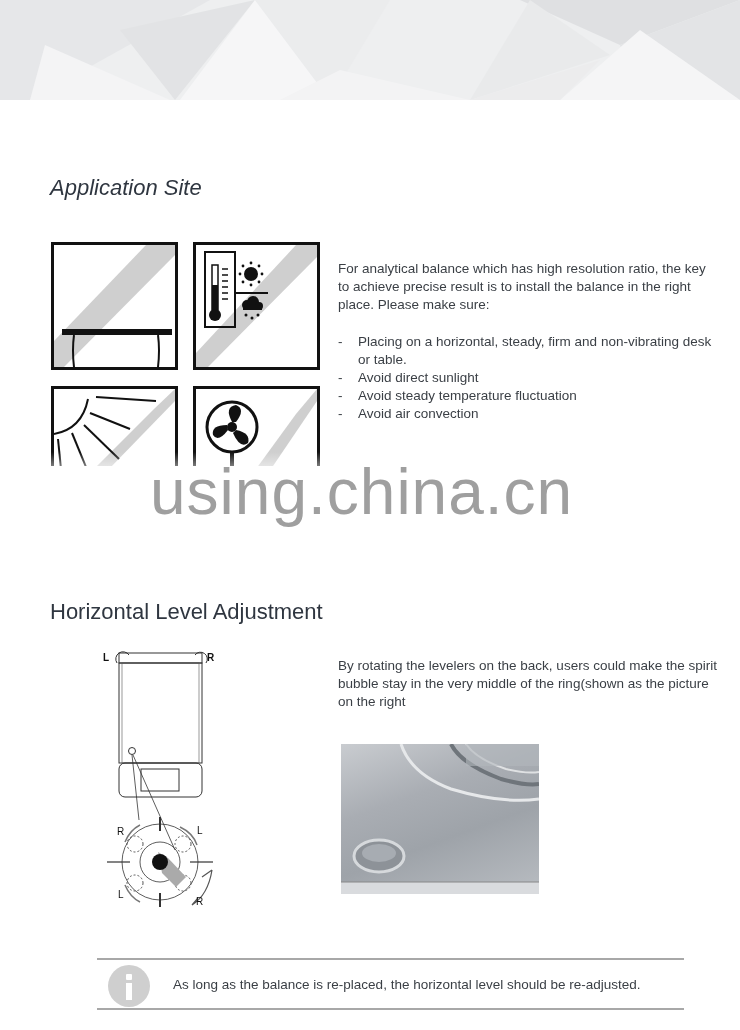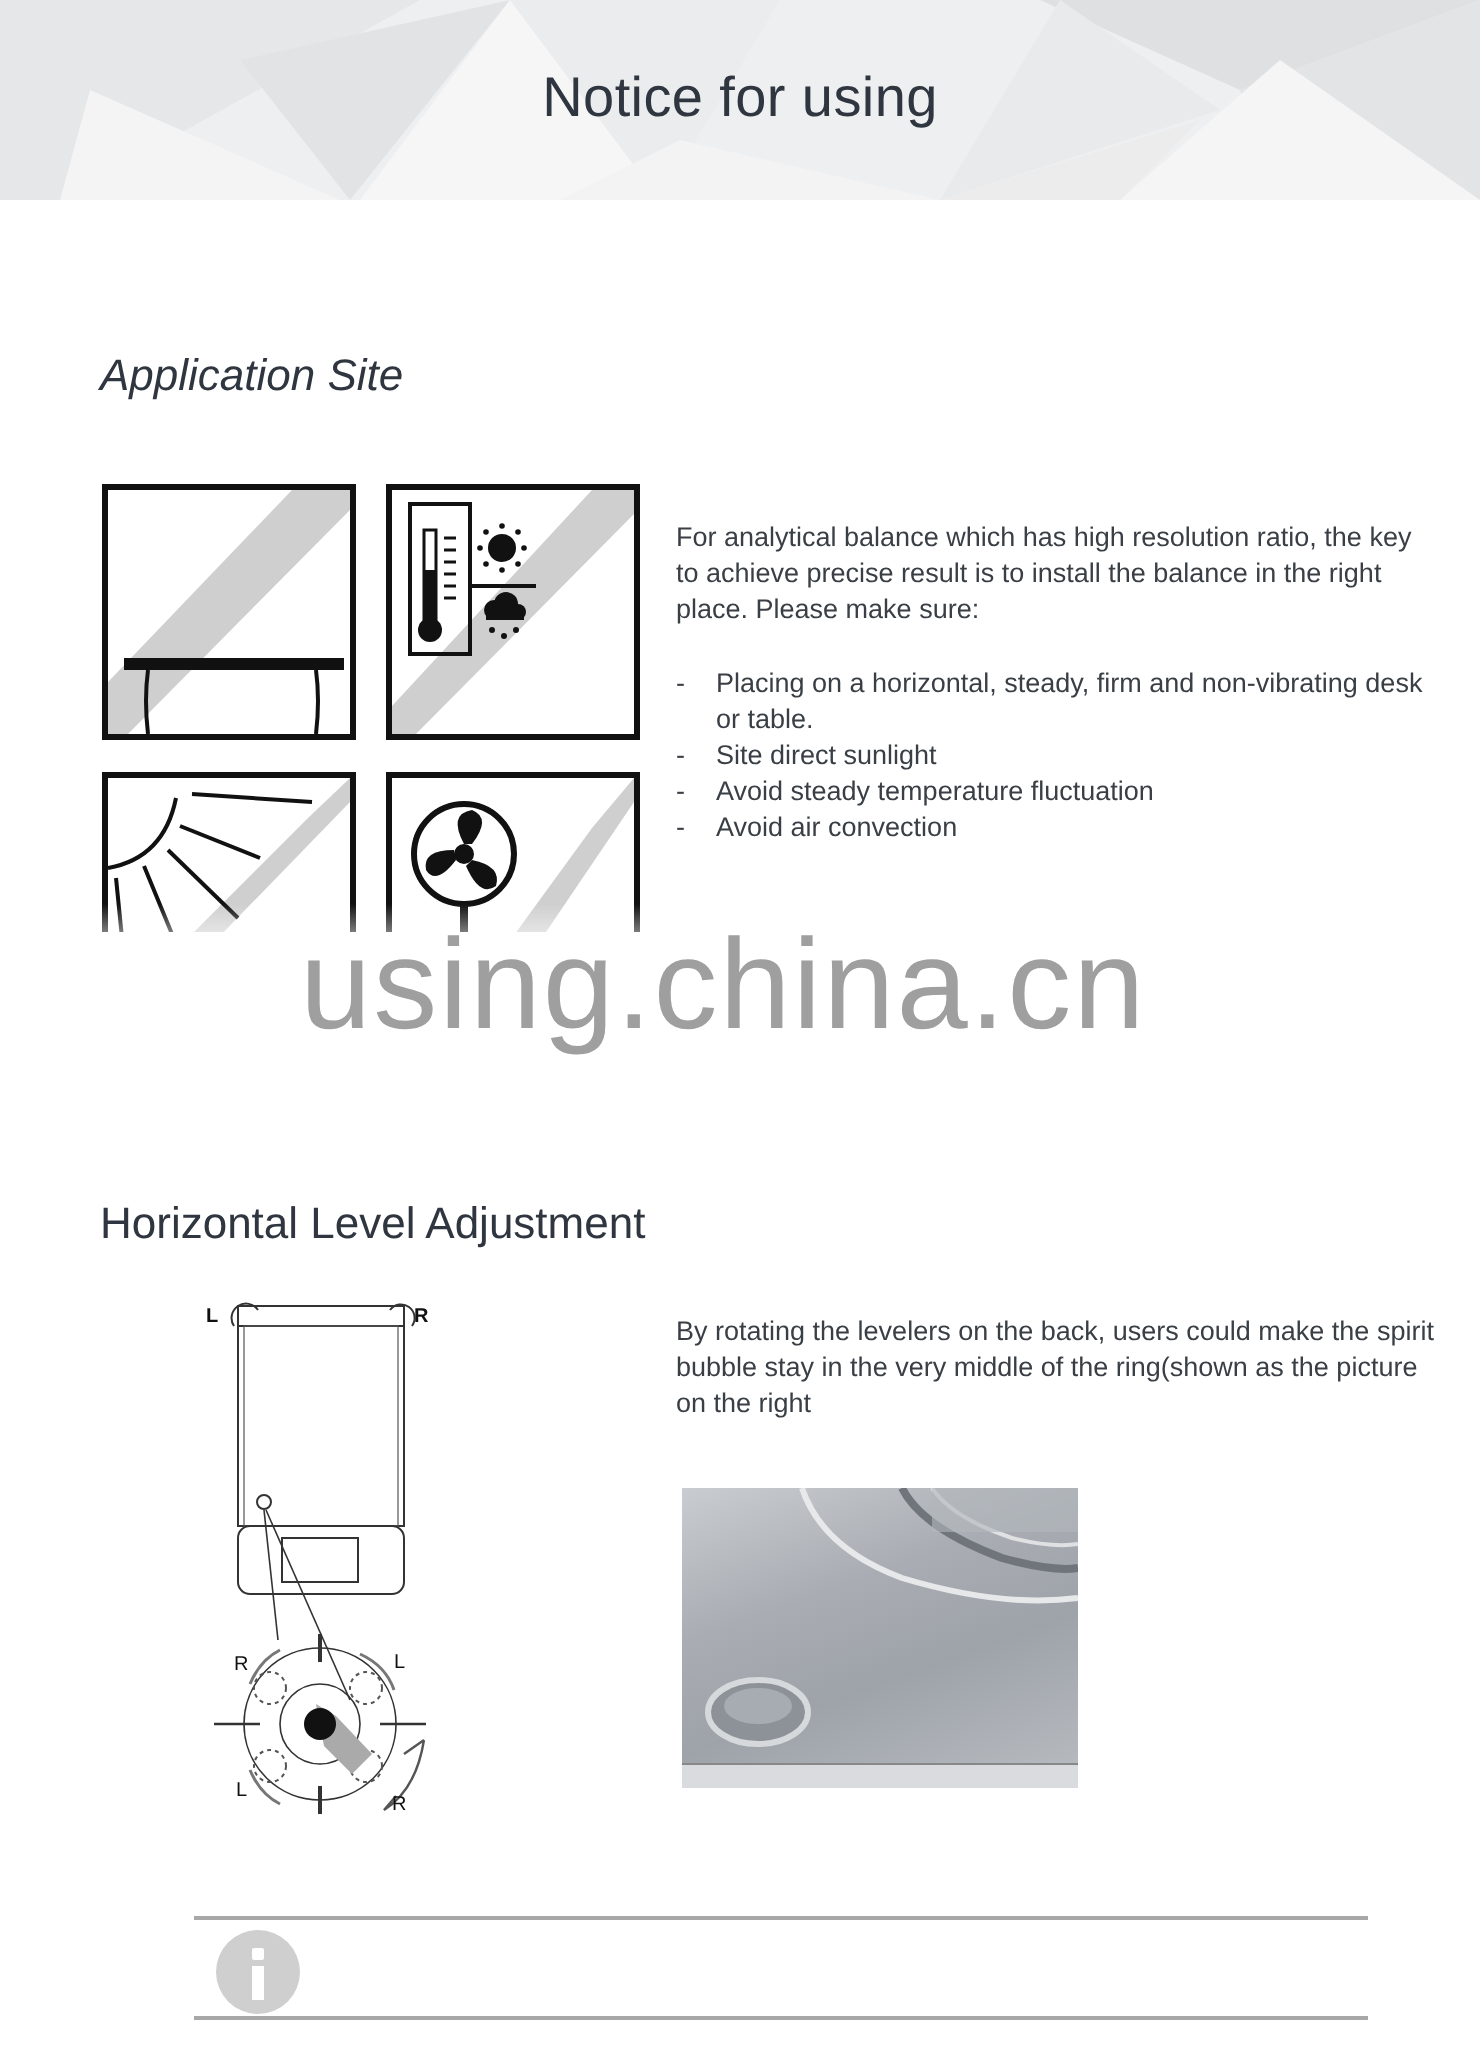--- a/index.html
+++ b/index.html
@@ -46,21 +46,20 @@
     <polygon points="120,30 255,0 175,100" fill="#e2e3e5"></polygon>
     <polygon points="255,0 180,100 330,100" fill="#f6f6f7"></polygon>
     <polygon points="255,0 390,0 330,100" fill="#ebeced"></polygon>
     <polygon points="340,70 470,100 280,100" fill="#f3f3f4"></polygon>
     <polygon points="520,0 740,0 620,45" fill="#dfe0e2"></polygon>
     <polygon points="530,0 610,55 470,100" fill="#e9eaeb"></polygon>
     <polygon points="620,45 740,0 740,100 640,100" fill="#e3e4e6"></polygon>
     <polygon points="640,30 740,100 560,100" fill="#f5f5f6"></polygon>
     <polygon points="470,100 560,100 600,60" fill="#ececed"></polygon>
   </svg>
-  <div class="banner-title">Notice for using</div>
 </div>
 
 <div class="section-title" style="top:175px;font-style:italic;">Application Site</div>
 
 <div class="icon-box" style="left:51px; top:242px;">
   <svg width="121" height="122">
     <polygon points="0,122 0,96 92,0 121,0 121,10 10,122" fill="#cfcfcf"></polygon>
     <rect x="8" y="84" width="110" height="6" fill="#111"></rect>
     <path d="M20,90 Q18,105 20,122" stroke="#111" stroke-width="2" fill="none"></path>
     <path d="M104,90 Q106,105 104,122" stroke="#111" stroke-width="2" fill="none"></path>
@@ -129,21 +128,21 @@
     <rect x="34" y="62" width="4" height="18" fill="#111"></rect>
   </svg>
 </div>
 
 <div class="fade-strip"></div>
 
 <div class="paragraph" style="top:260px;">For analytical balance which has high resolution ratio, the key to achieve precise result is to install the balance in the right place. Please make sure:</div>
 
 <ul class="bullets">
   <li><span class="dash">-</span><span>Placing on a horizontal, steady, firm and non-vibrating desk or table.</span></li>
-  <li><span class="dash">-</span><span>Site direct sunlight</span></li>
+  <li><span class="dash">-</span><span>Avoid direct sunlight</span></li>
   <li><span class="dash">-</span><span>Avoid steady temperature fluctuation</span></li>
   <li><span class="dash">-</span><span>Avoid air convection</span></li>
 </ul>
 
 <div class="watermark">using.china.cn</div>
 
 <div class="section-title" style="top:599px;">Horizontal Level Adjustment</div>
 
 <div class="diagram">
   <svg width="130" height="270">
@@ -198,13 +197,14 @@
     <rect x="0" y="138" width="198" height="12" fill="#d9dbde"></rect>
     <line x1="0" y1="138" x2="198" y2="138" stroke="#888" stroke-width="1"></line>
   </svg>
 </div>
 
 <div class="notice">
   <div class="info-icon">
     <div class="dot"></div>
     <div class="bar"></div>
   </div>
+  <div class="notice-text">As long as the balance is re-placed, the horizontal level should be re-adjusted.</div>
 </div>
 
 </body></html>

